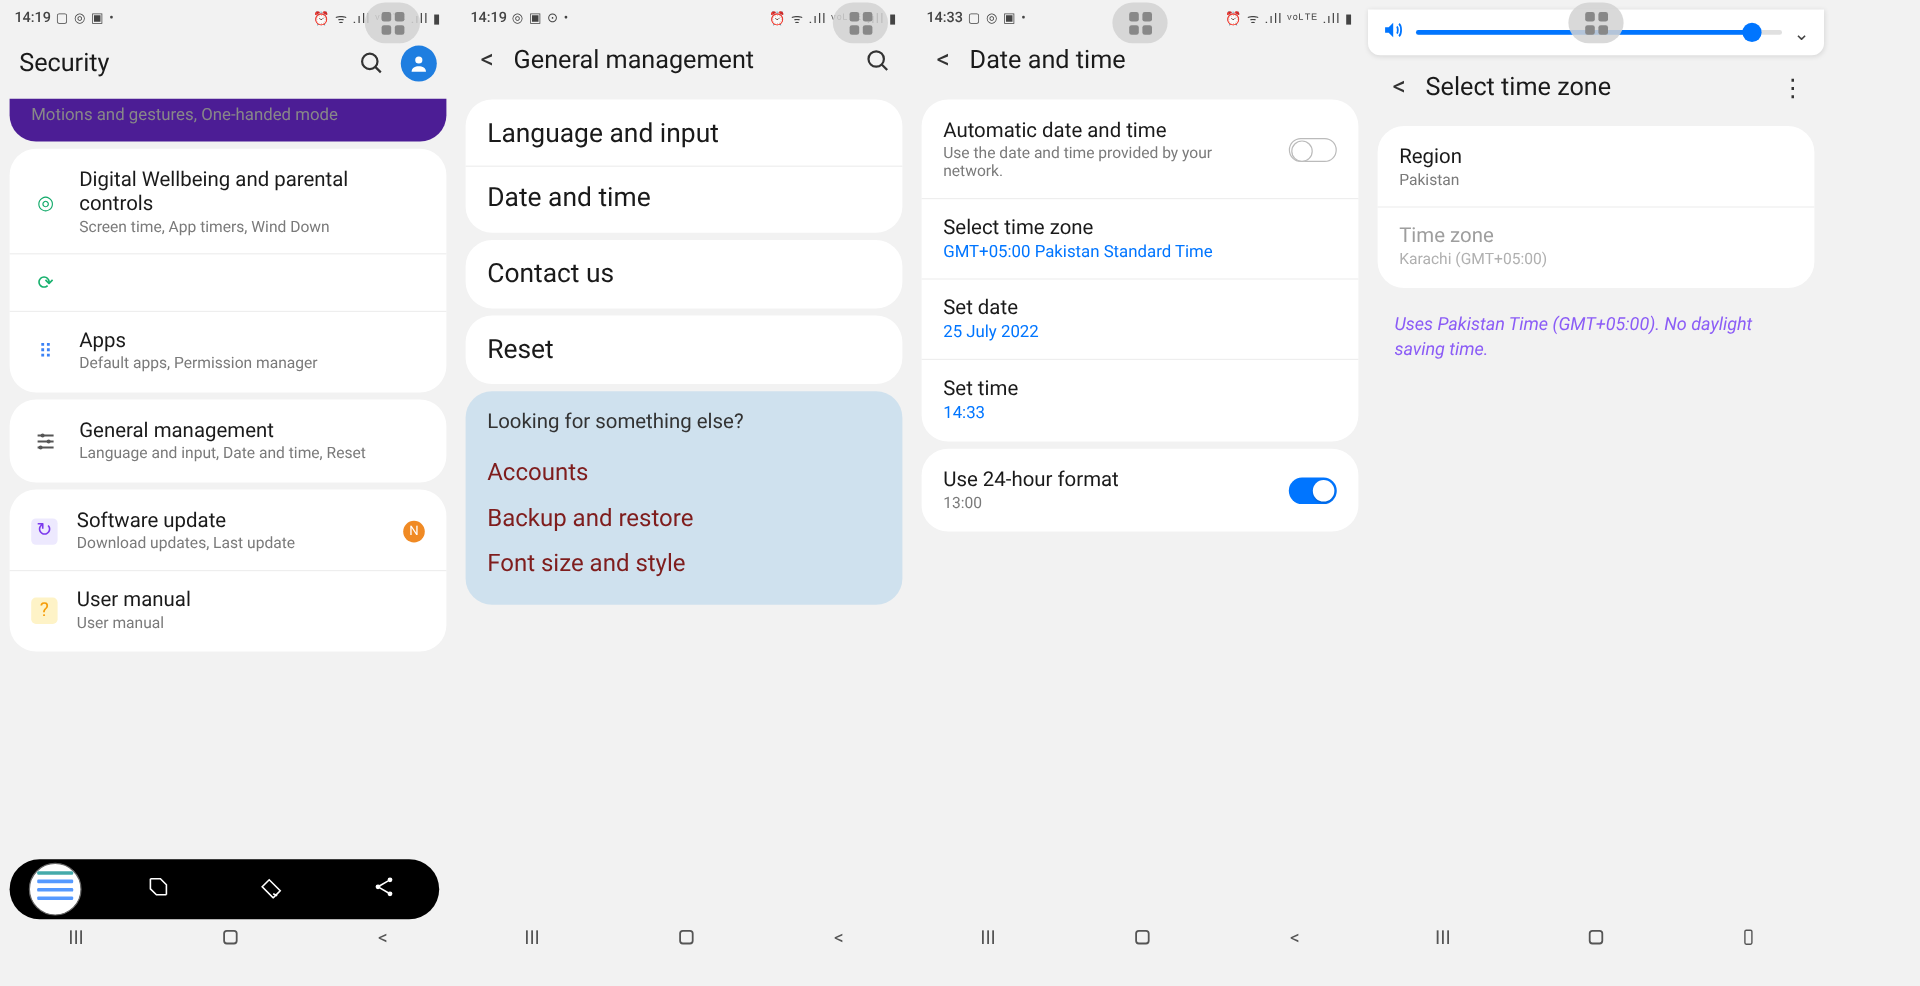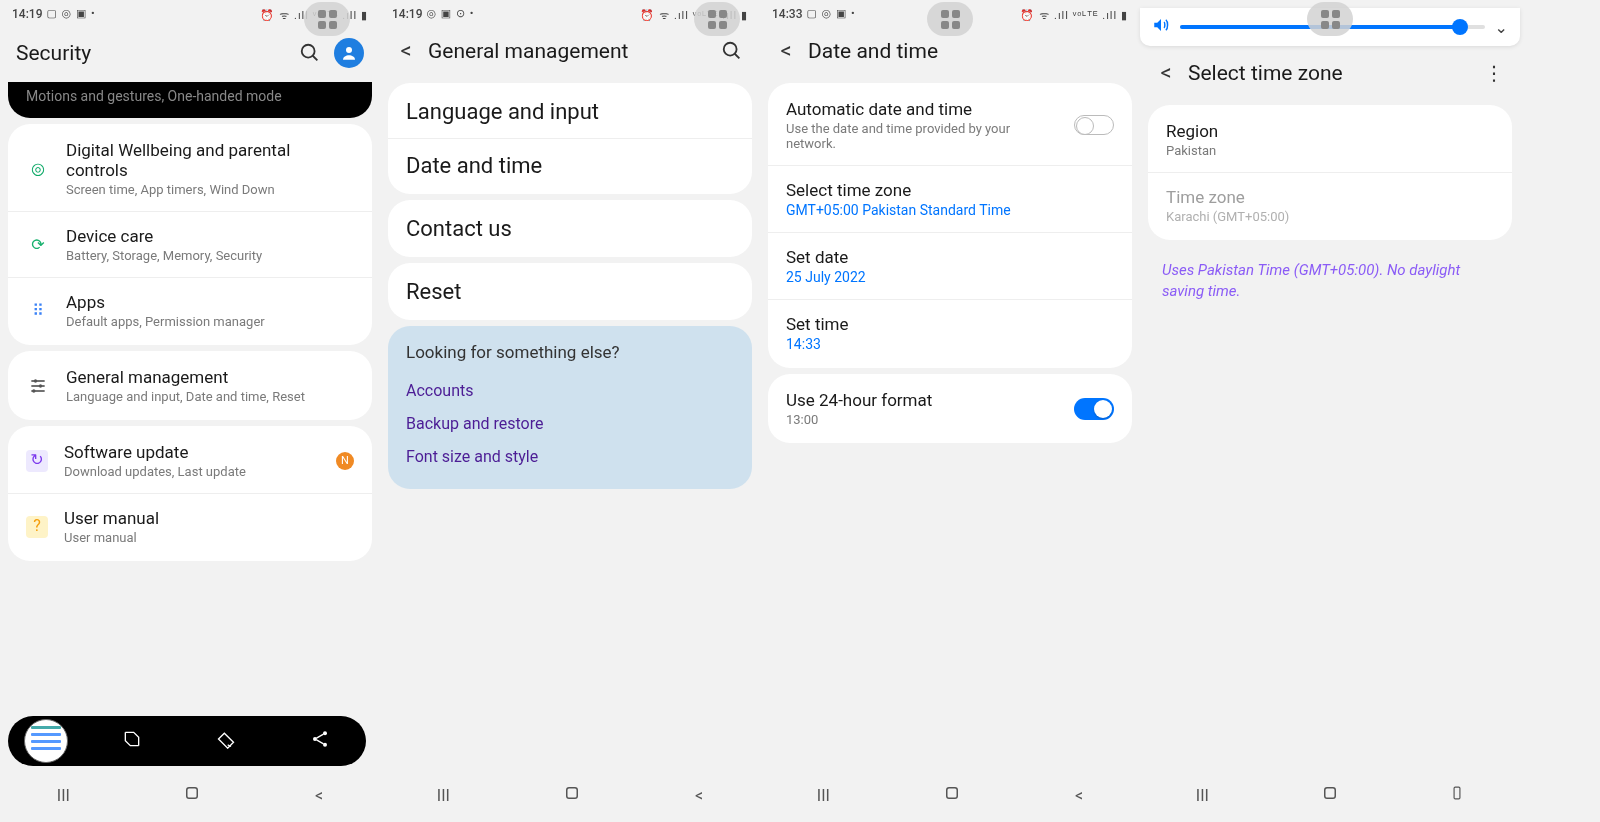--- a/index.html
+++ b/index.html
@@ -21,21 +21,21 @@
   }
   .status-bar {
     height: 28px;
     display: flex;
     align-items: center;
     justify-content: space-between;
     padding: 0 12px;
     font-size: 12px;
     color: #444;
   }
-  .status-left, .status-right { display: flex; align-items: flex-start; gap: 4px; }
+  .status-left, .status-right { display: flex; align-items: center; gap: 4px; }
   .status-clock { font-weight: 500; }
   .status-icons { font-size: 11px; letter-spacing: 1px; }
   
   .title-row {
     display: flex;
     align-items: center;
     padding: 10px 16px 14px 16px;
     gap: 12px;
   }
   .title-text { font-size: 21px; color: #1a1a1a; }
@@ -87,32 +87,32 @@
   .row .t2 { font-size: 13px; color: #7a7a7a; }
   .row .value-blue { font-size: 14px; color: #0075ff; }
   .row-simple .t1 { font-size: 22px; }
   .badge-n {
     width: 18px; height: 18px; border-radius: 50%;
     background: #f08a24; color: #fff; font-size: 11px;
     display:inline-flex; align-items:center; justify-content:center;
     position:absolute; right: 18px; top: 50%; transform: translateY(-50%);
   }
   .peek {
-    background:#000000; border-radius: 0 0 22px 22px;
+    background:#4c1d95; border-radius: 0 0 22px 22px;
     margin: 0 8px 6px 8px; padding: 6px 18px 14px 18px;
     color:#888; font-size:14px;
   }
   .info-card {
     background: #cfe1ee;
     border-radius: 22px;
     margin: 6px 8px;
     padding: 16px 18px;
   }
   .info-title { font-size: 17px; color:#333; margin-bottom: 12px; }
-  .info-link { color: #4c1d95; font-size: 16px; padding: 7px 0; }
+  .info-link { color: #7f1d1d; font-size: 20px; padding: 7px 0; }
   
   .toggle {
     width: 40px; height: 22px; border-radius: 12px; position: relative;
     background: #d0d0d0; flex-shrink:0;
   }
   .toggle::after {
     content:""; position:absolute; width:18px; height:18px; border-radius:50%;
     background:#fff; top:2px; left:2px; box-shadow: 0 1px 2px rgba(0,0,0,.2);
   }
   .toggle.on { background:#0075ff; }
@@ -120,21 +120,21 @@
   .toggle.off-outline {
     background: transparent; border: 1.5px solid #bbb; height: 20px;
   }
   .toggle.off-outline::after {
     width:16px; height:16px; top:0.5px; left: 1px; background:#fff;
     border:1.5px solid #bbb; box-shadow:none;
   }
   
   .navbar {
     height: 50px;
-    display:flex; align-items:center; justify-content:space-around;
+    display:flex; justify-content:space-around;
     color:#555; padding-bottom:4px;
   }
   
   .shot-toolbar {
     position:absolute; bottom: 56px; left: 8px; right: 14px;
     height: 50px; background:#000; border-radius: 26px;
     display:flex; align-items:center; gap: 34px; padding: 0 16px;
     z-index: 20;
   }
   .shot-thumb {
@@ -218,24 +218,20 @@
     <div class="card">
       <div class="row">
         <span class="icon" style="color:#0fa968">◎</span>
         <div class="txt">
             <span class="t1">Digital Wellbeing and parental controls</span>
             <span class="t2">Screen time, App timers, Wind Down</span>
           </div>
       </div>
       <div class="row">
         <span class="icon" style="color:#18b16e">⟳</span>
-        <div class="txt">
-            <span class="t1">Device care</span>
-            <span class="t2">Battery, Storage, Memory, Security</span>
-          </div>
       </div>
       <div class="row">
         <span class="icon" style="color:#3b82f6">⠿</span>
         <div class="txt">
             <span class="t1">Apps</span>
             <span class="t2">Default apps, Permission manager</span>
           </div>
       </div>
     </div>
 

